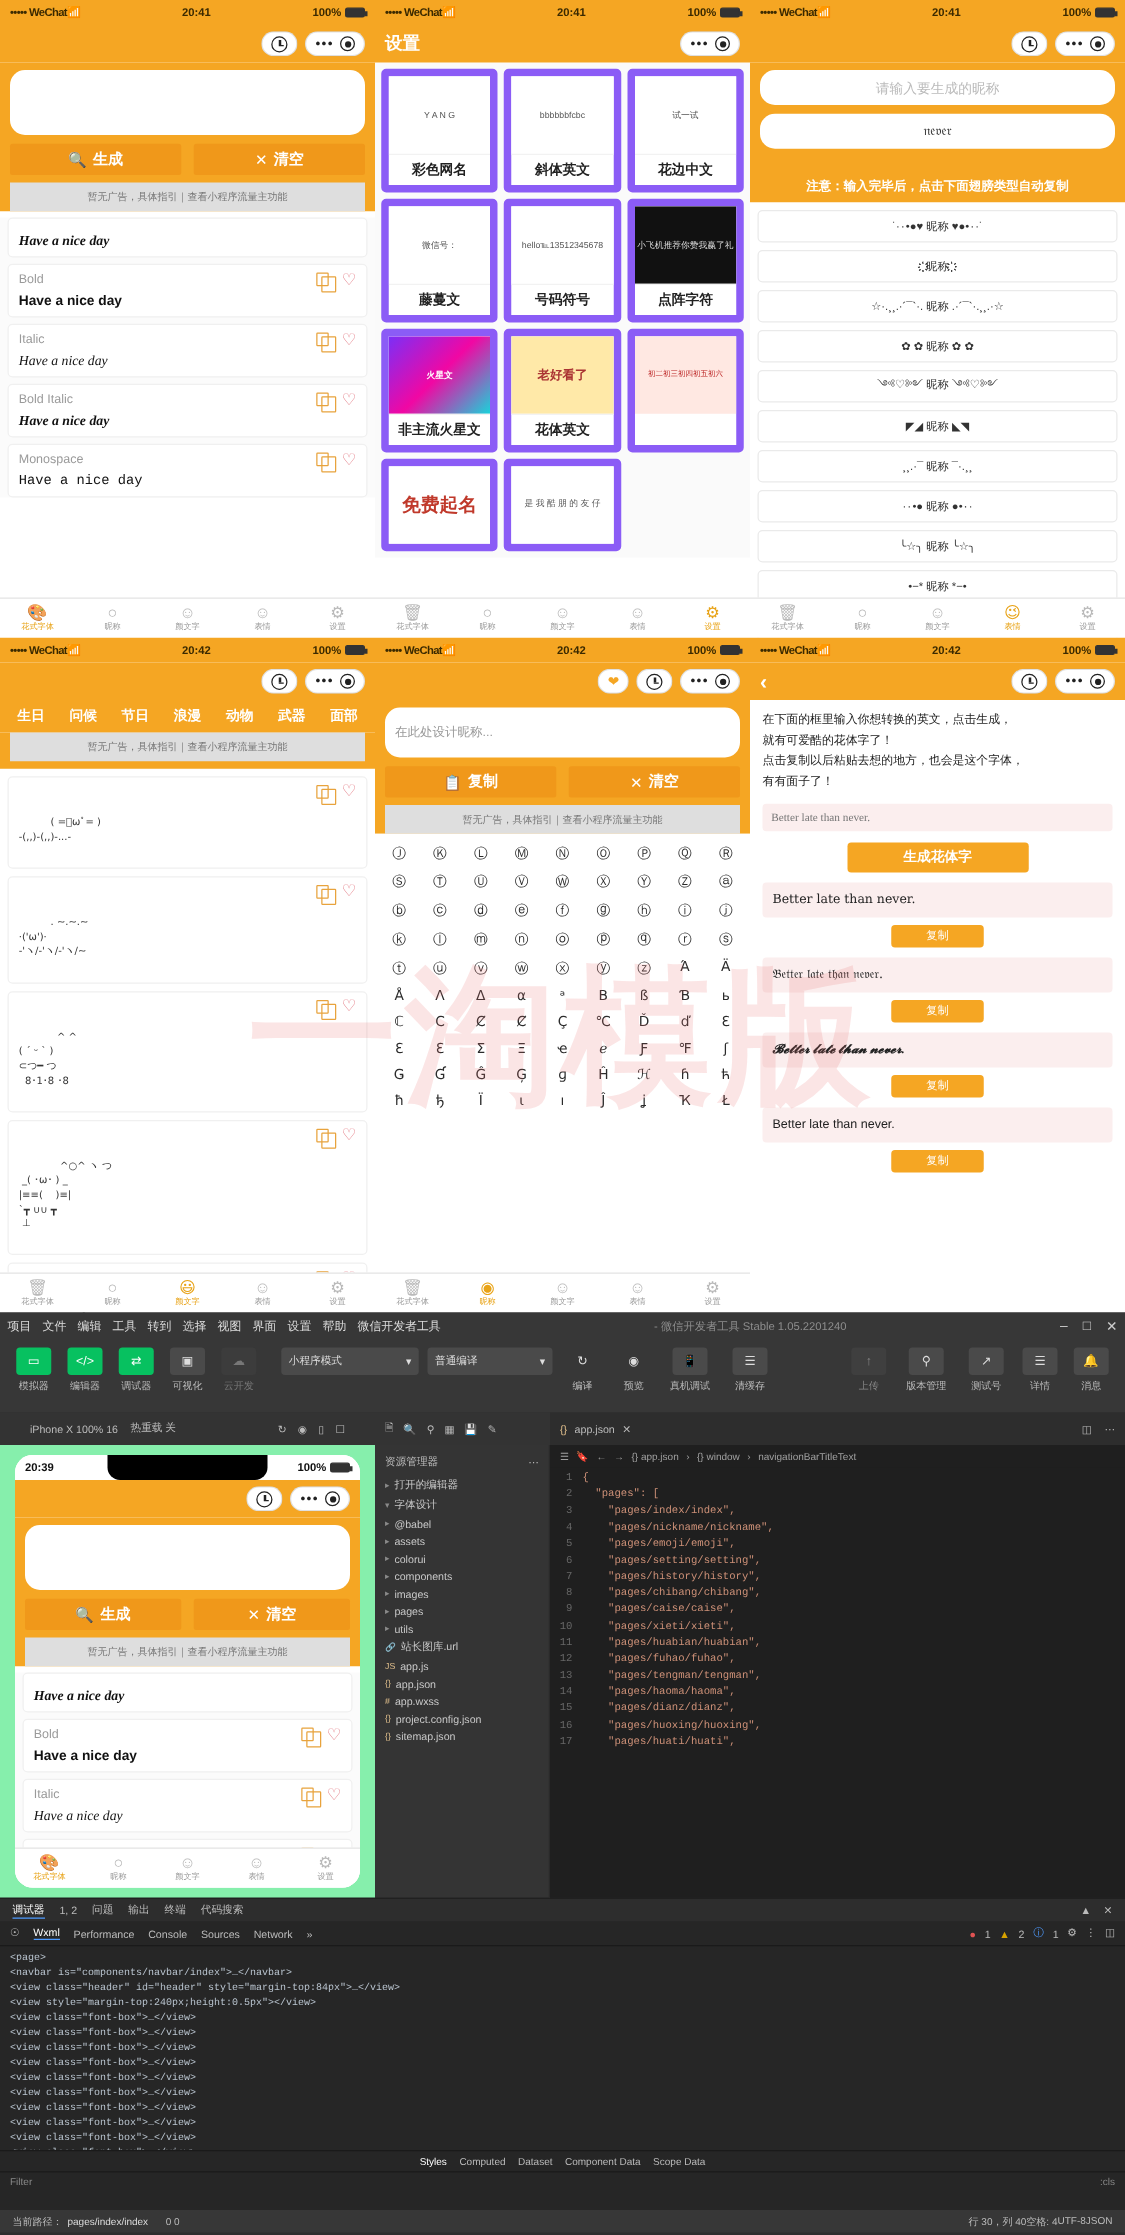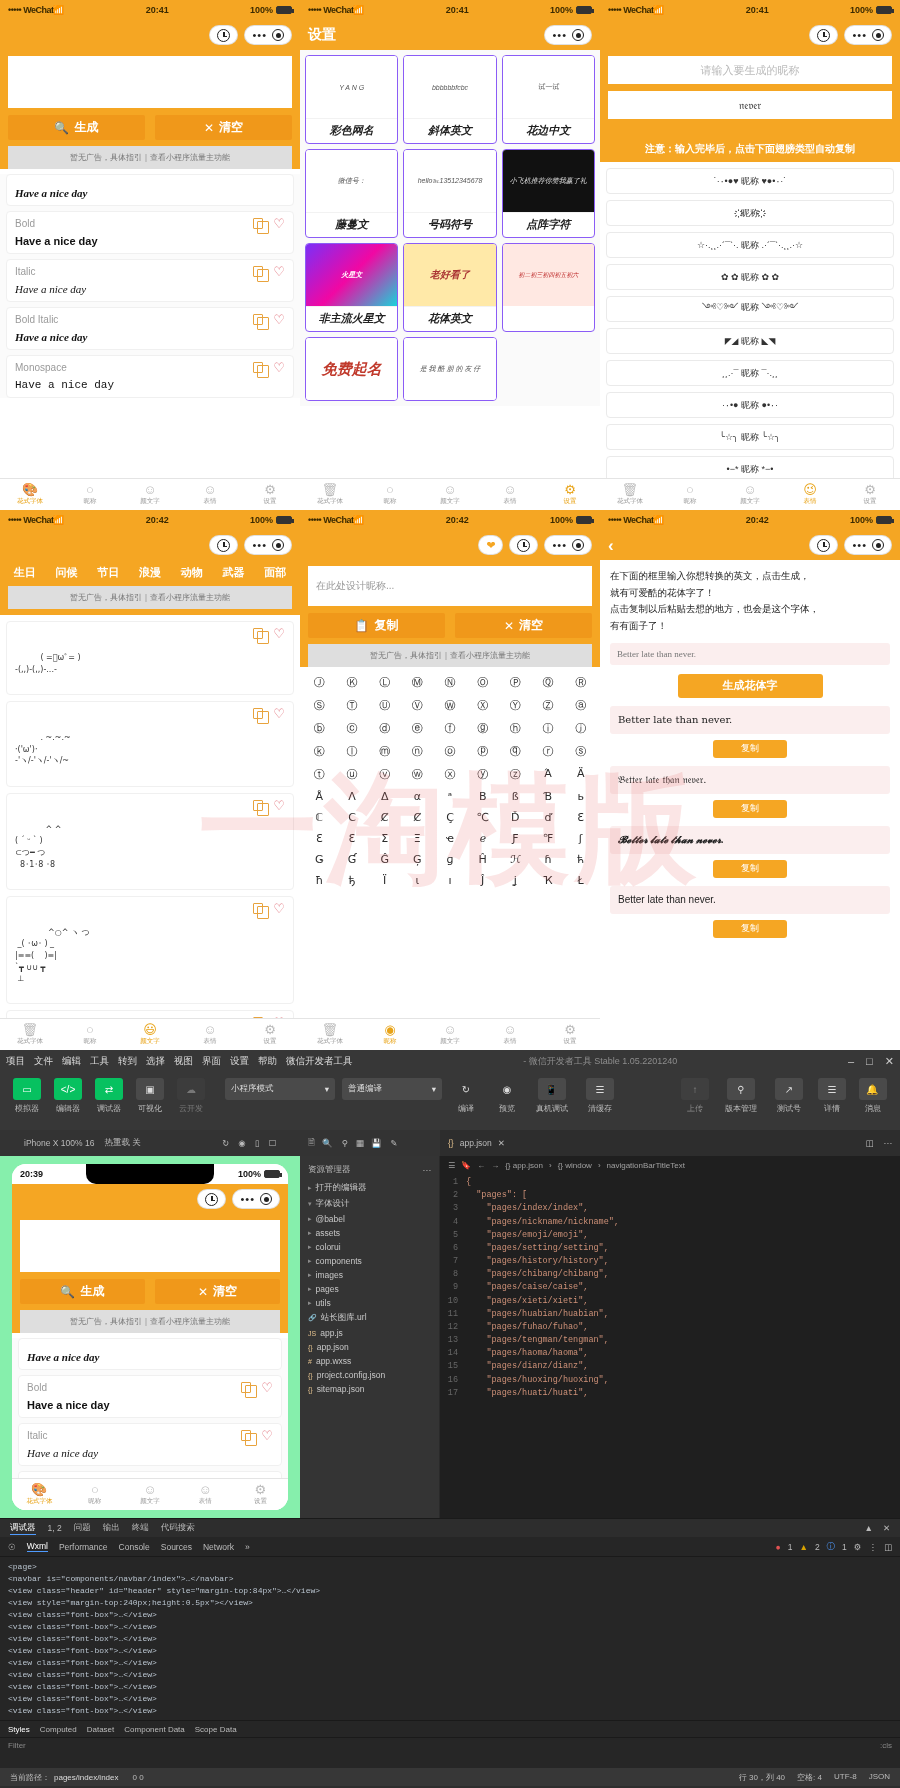--- a/index.html
+++ b/index.html
@@ -42,21 +42,21 @@
   .circ { width:12px; height:12px; border-radius:50%; border:1.5px solid #222; position:relative;}
   .circ.filled:after{ content:""; position:absolute; inset:2.5px; background:#222; border-radius:50%;}
   .clockicon { width:13px; height:13px; border:1.5px solid #222; border-radius:50%; position:relative;}
   .clockicon:before{content:"";position:absolute;left:5px;top:2.5px;width:1.2px;height:4px;background:#222;}
   .clockicon:after{content:"";position:absolute;left:5px;top:6px;width:3.5px;height:1.2px;background:#222;}
   .backarrow { font-size:17px; color:#fff; font-weight:bold; line-height:1; }
 
   
   .ohead { background:#F5A623; padding:6px 8px 0; }
   .inputbox {
-    background:#fff; border-radius:0; min-height:52px; padding:6px 8px;
+    background:#fff; border-radius:12px; min-height:52px; padding:6px 8px;
     font-size:10px; color:#999;
   }
   .inputbox.single { min-height:28px; display:flex; align-items:center; justify-content:center; color:#bbb; font-size:11px;}
   .inputbox.single.center { justify-content:center; }
   .btnrow { display:flex; gap:10px; margin-top:7px; }
   .obtn {
     flex:1; background:#F0981A; color:#fff; font-size:12px; font-weight:bold;
     height:25px; display:flex; align-items:center; justify-content:center; gap:5px;
     border-radius:2px;
   }
@@ -93,21 +93,21 @@
     border-top:1px solid #e4e4e4; display:flex;
   }
   .tab { flex:1; display:flex; flex-direction:column; align-items:center; justify-content:center; gap:1px;}
   .tab .ticon { font-size:13px; line-height:1; color:#b9b9b9; }
   .tab .tlabel { font-size:6.5px; color:#9b9b9b; }
   .tab.active .ticon { color:#E8A317; }
   .tab.active .tlabel { color:#E8A317; }
 
   
   .sgrid { display:grid; grid-template-columns:1fr 1fr 1fr; gap:5px; padding:5px; background:#fafafa;}
-  .scard { background:#fff; border:1px solid #8b5cf6; border-radius:4px; overflow:hidden;font-style:italic; }
+  .scard { background:#fff; border:6px solid #8b5cf6; border-radius:4px; overflow:hidden; }
   .scard .thumb { height:62px; background:#fff; display:flex; align-items:center; justify-content:center; font-size:7px; color:#555; overflow:hidden; padding:2px; text-align:center;}
   .scard .cname { text-align:center; font-size:11px; font-weight:bold; padding:4px 0 5px; color:#222; border-top:1px solid #f2f2f2;}
 
   
   .nkgrid { display:grid; grid-template-columns:1fr; gap:6px; padding:6px; background:#fff;}
   .nkcard {
     border:1px solid #eaeaea; border-radius:4px; height:26px;
     display:flex; align-items:center; justify-content:center;
     font-size:9px; color:#333; background:#fff;
   }
@@ -199,25 +199,25 @@
   .ctext { white-space:pre; }
   .str { color:#ce9178; }
 
   .devtools { height:250px; background:#262626; border-top:1px solid #1a1a1a; display:flex; flex-direction:column;}
   .dt-top { height:18px; display:flex; align-items:center; gap:12px; padding:0 10px; font-size:8.5px; color:#bbb; background:#2d2d2d;}
   .dt-tabs { height:20px; display:flex; align-items:center; gap:11px; padding:0 8px; font-size:8.5px; color:#bbb; border-bottom:1px solid #1a1a1a;}
   .dt-tabs .on { color:#fff; border-bottom:1px solid #4f9bff; }
   .dt-tabs .spacer{ margin-left:auto; display:flex; gap:7px; align-items:center;}
   .wxml { flex:1; font-family:"Liberation Mono","DejaVu Sans Mono",monospace; font-size:8px; color:#b9c4cf; padding:4px 8px; line-height:1.5; overflow:hidden;}
   .styles { height:48px; border-top:1px solid #1a1a1a; }
-  .st-tabs { height:16px; display:flex; gap:10px; align-items:center; padding:0 8px; font-size:8px; color:#bbb;}
+  .st-tabs { height:16px; display:flex; gap:10px; align-items:center; padding:0 8px; font-size:8px; color:#bbb;justify-content:center;}
   .st-tabs .on { color:#fff; }
   .st-filter { height:16px; display:flex; align-items:center; justify-content:space-between; padding:0 8px; font-size:8px; color:#888; border-top:1px solid #1a1a1a;}
   .ide-status { height:18px; background:#373737; display:flex; align-items:center; padding:0 10px; font-size:8px; color:#bbb;}
-  .ide-status .right { margin-left:auto; display:flex; gap:12px;justify-content:center;}
+  .ide-status .right { margin-left:auto; display:flex; justify-content:center;}
 </style>
 </head>
 <body>
 
 <div class="grid">
 
   <div class="row">
 
     <div class="phone h1">
       <div class="statusbar">

